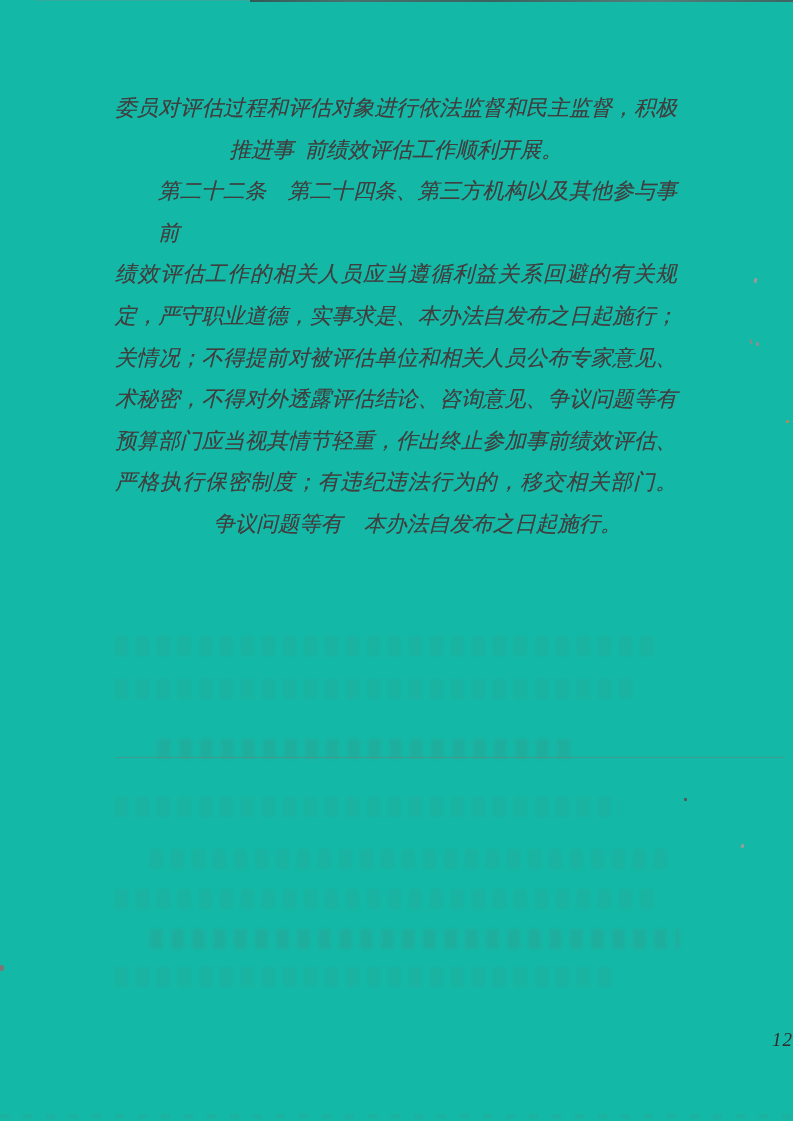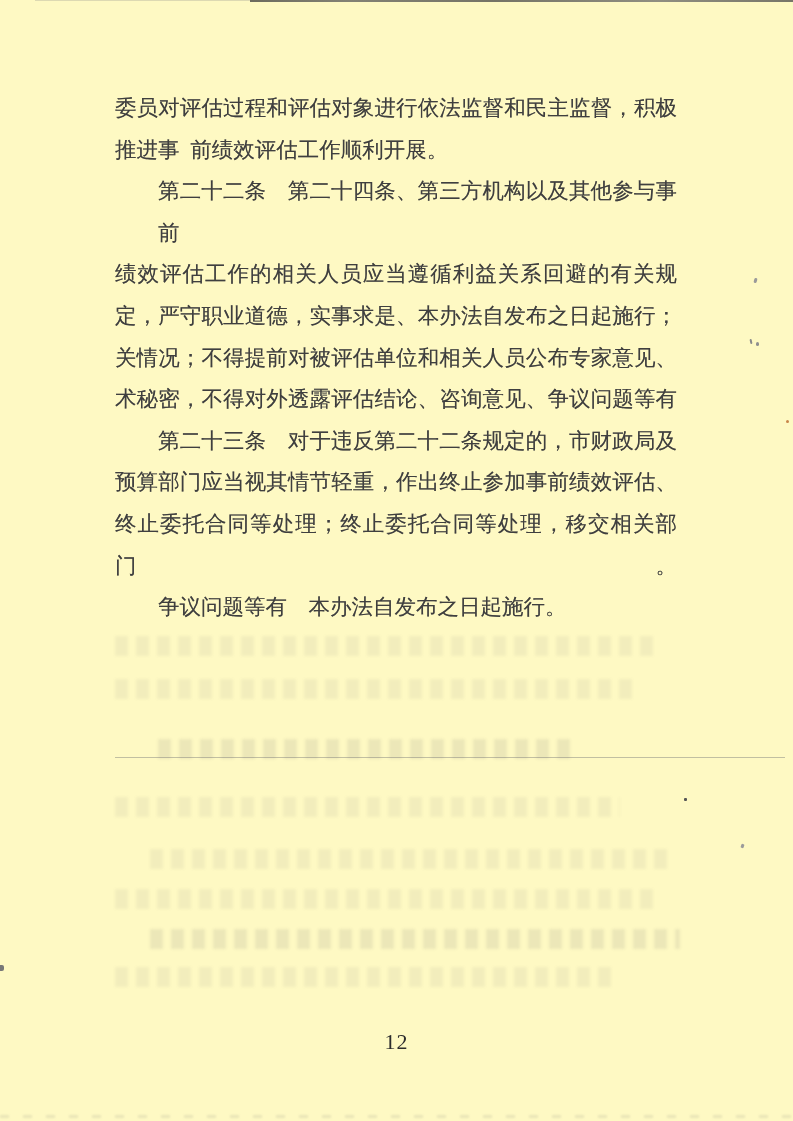--- a/index.html
+++ b/index.html
@@ -5,55 +5,56 @@
   html, body {
     margin: 0;
     padding: 0;
     background: #e9e9e9;
   }
   .page {
     position: relative;
     width: 793px;
     height: 1121px;
     margin: 0 auto;
-    background: #fef9c3;
+    background: #14b8a6;
     overflow: hidden;
     font-family: "Liberation Serif", "DejaVu Serif", serif;
+    font-style: italic;
   }
   
   .textblock {
     position: absolute;
     left: 115px;
     top: 88px;
     width: 562px;
     font-size: 21.5px;
     line-height: 41.6px;
     color: #3f3f3f;
     text-shadow: 0 0 0.6px rgba(70,70,70,0.55);
   }
   .line {
     white-space: pre-wrap;
-    text-align: left;
+    text-align: center;
   }
   .line.j {
     text-align: justify;
     text-align-last: justify;
     text-justify: inter-character;
   }
   .line.indent {
     padding-left: 43px;
   }
   
   .pagenum {
     position: absolute;
     top: 1029px;
     left: 0;
     width: 793px;
-    text-align: center;
-    font-size: 22px;
+    text-align: right;
+    font-size: 19px;
     color: #2d2d2d;
     letter-spacing: 1px;
   }
   
   .ghost {
     position: absolute;
     height: 20px;
     background: repeating-linear-gradient(90deg,
       rgba(105,105,105,0.20) 0px, rgba(105,105,105,0.20) 13px,
       rgba(105,105,105,0.0) 13px, rgba(105,105,105,0.0) 21px);
@@ -104,23 +105,22 @@
   <div class="edge-bottom"></div>
 
   <div class="textblock" id="textblock">
       <div class="line j">委员对评估过程和评估对象进行依法监督和民主监督，积极</div>
       <div class="line">推进事  前绩效评估工作顺利开展。</div>
       <div class="line j indent">第二十二条　第二十四条、第三方机构以及其他参与事前</div>
       <div class="line j">绩效评估工作的相关人员应当遵循利益关系回避的有关规</div>
       <div class="line j">定，严守职业道德，实事求是、本办法自发布之日起施行；</div>
       <div class="line j">关情况；不得提前对被评估单位和相关人员公布专家意见、</div>
       <div class="line j">术秘密，不得对外透露评估结论、咨询意见、争议问题等有</div>
-      <div class="line j indent">第二十三条　对于违反第二十二条规定的，市财政局及</div>
       <div class="line j">预算部门应当视其情节轻重，作出终止参加事前绩效评估、</div>
-      <div class="line j">终止委托合同等处理；终止委托合同等处理，移交相关部门。</div>
+      <div class="line j">严格执行保密制度；有违纪违法行为的，移交相关部门。</div>
       <div class="line indent">争议问题等有　本办法自发布之日起施行。</div>
     </div>
 
   <div class="ghost" style="top:636px; left:115px; width:545px;"></div>
   <div class="ghost" style="top:679px; left:115px; width:525px;"></div>
   <div class="ghost strong" style="top:739px; left:158px; width:420px;"></div>
   <div class="hairline" style="top:757px; left:115px; width:670px;"></div>
   <div class="ghost" style="top:797px; left:115px; width:505px;"></div>
   <div class="ghost" style="top:849px; left:150px; width:520px;"></div>
   <div class="ghost" style="top:889px; left:115px; width:545px;"></div>

